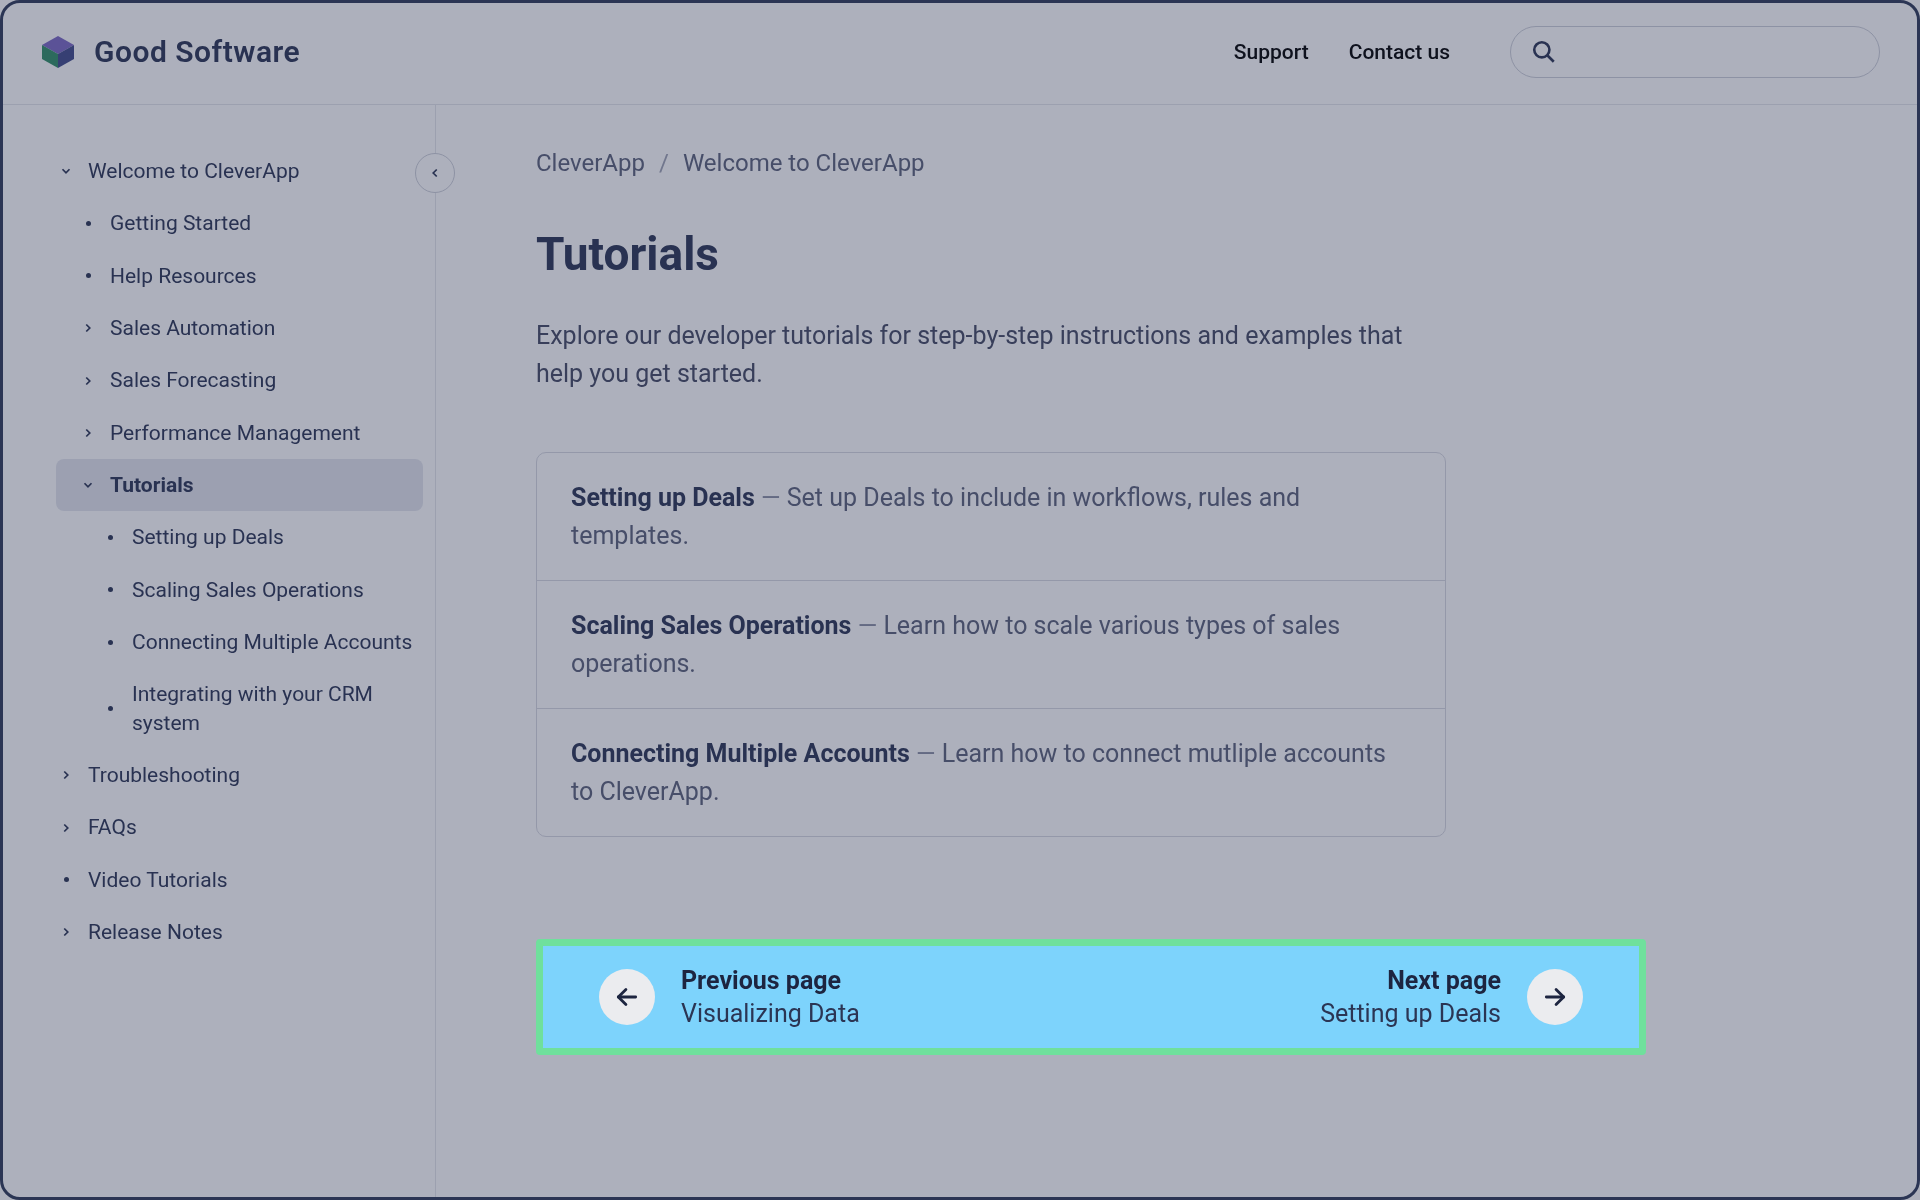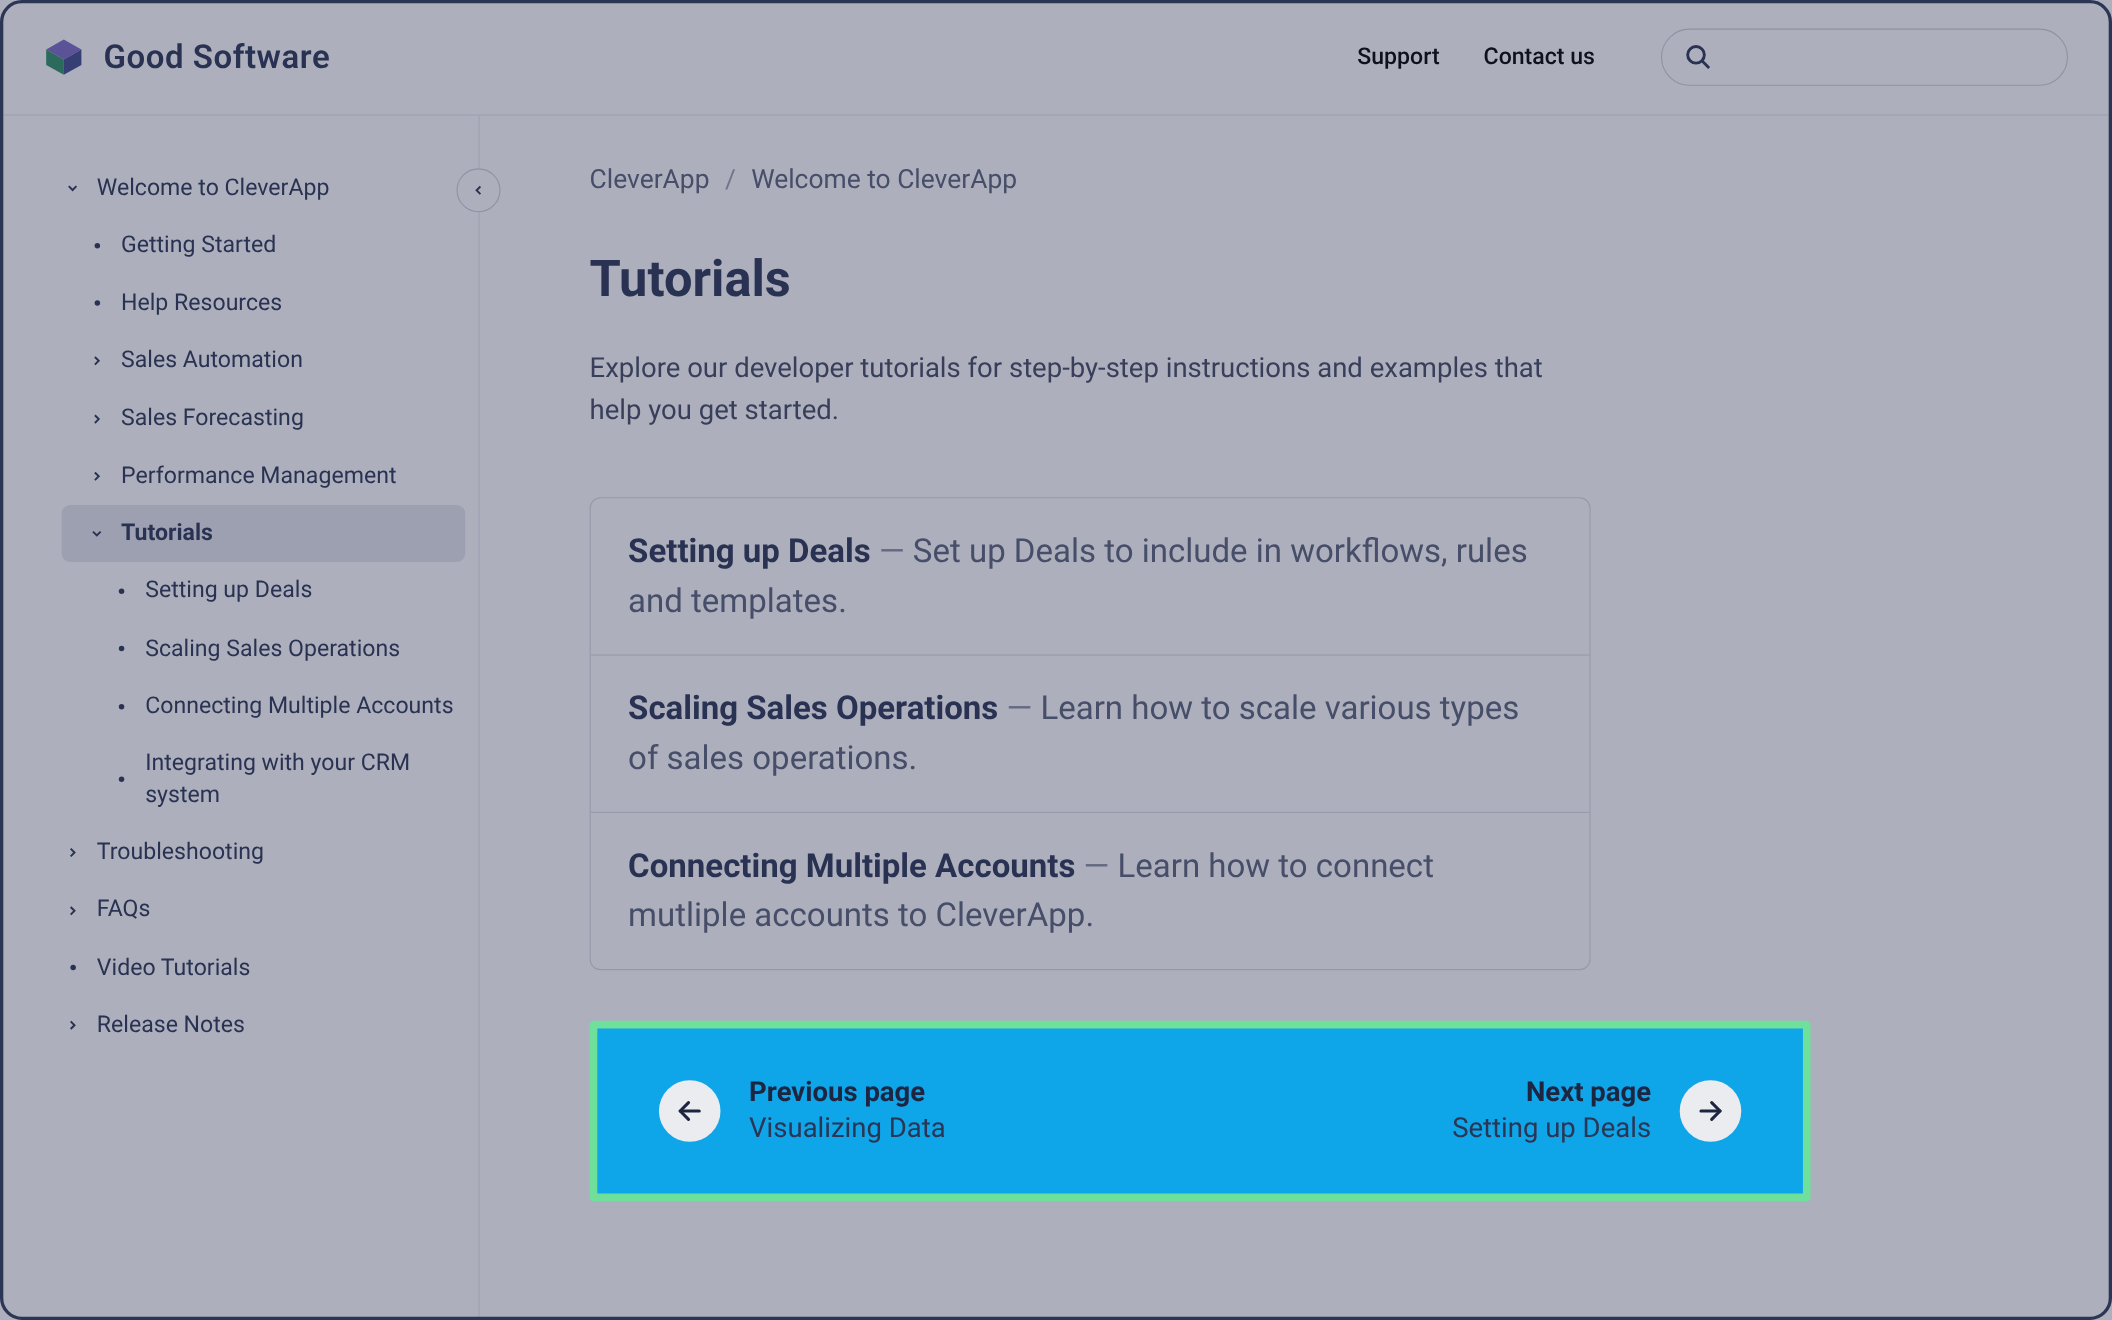--- a/index.html
+++ b/index.html
@@ -16,21 +16,20 @@
   
   .header {
     height: 105px;
     display: flex;
     align-items: center;
     padding: 0 40px;
     border-bottom: 1px solid #e4e5eb;
   }
   .brand {
     display: flex;
-    align-items: center;
     gap: 18px;
   }
   .logo-cube {
     width: 36px;
     height: 36px;
     position: relative;
   }
   .brand-name {
     font-size: 30px;
     font-weight: 600;
@@ -149,36 +148,36 @@
   }
 
   .card-list {
     border: 1px solid #d7d9e1;
     border-radius: 10px;
     max-width: 910px;
   }
   .card-row {
     padding: 26px 34px;
     border-bottom: 1px solid #d7d9e1;
-    font-size: 30px;
+    font-size: 25px;
     color: #5b617a;
     line-height: 1.5;
   }
   .card-row:last-child { border-bottom: none; }
   .card-row .ct { font-weight: 700; color: #2b3554; }
   .card-row .csep { color: #8a8fa3; }
 
   
   .pager-wrap {
-    margin-top: 46px;
+    margin-top: 102px;
     max-width: 1110px;
-    background: #0ea5e9;
+    background: #7dd3fc;
     border: 7px solid #6fe09c;
     border-radius: 4px;
-    padding: 44px 56px;
+    padding: 20px 56px;
     display: flex;
     justify-content: space-between;
     align-items: center;
     position: relative;
     z-index: 5;
   }
   .pager {
     display: flex;
     align-items: center;
     gap: 26px;

